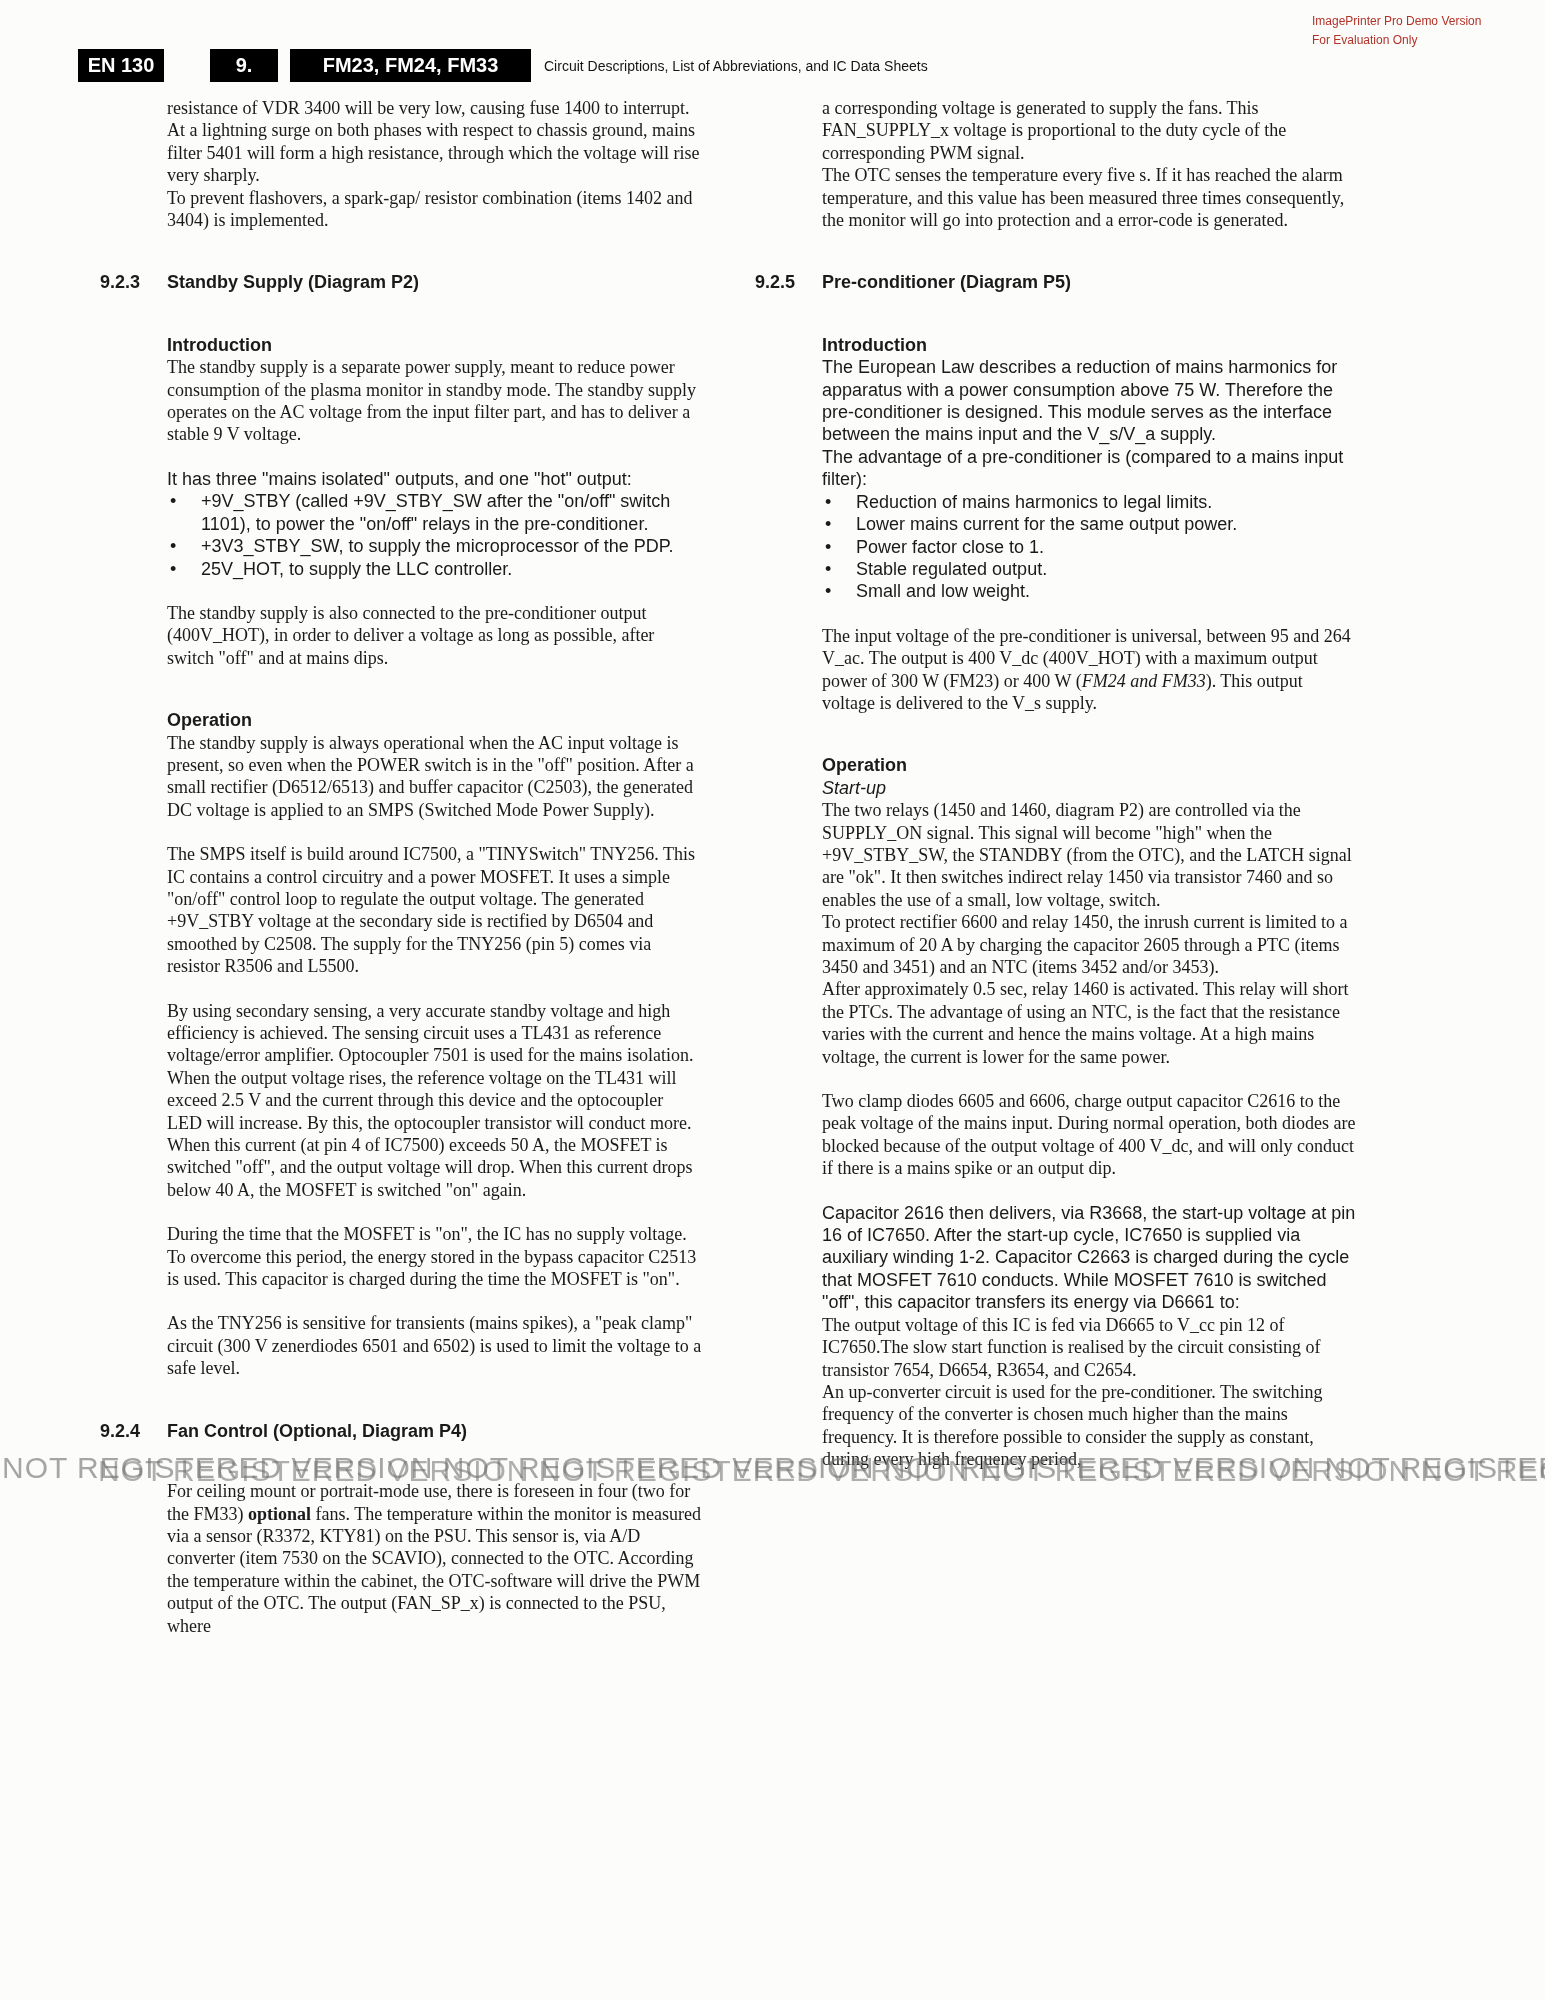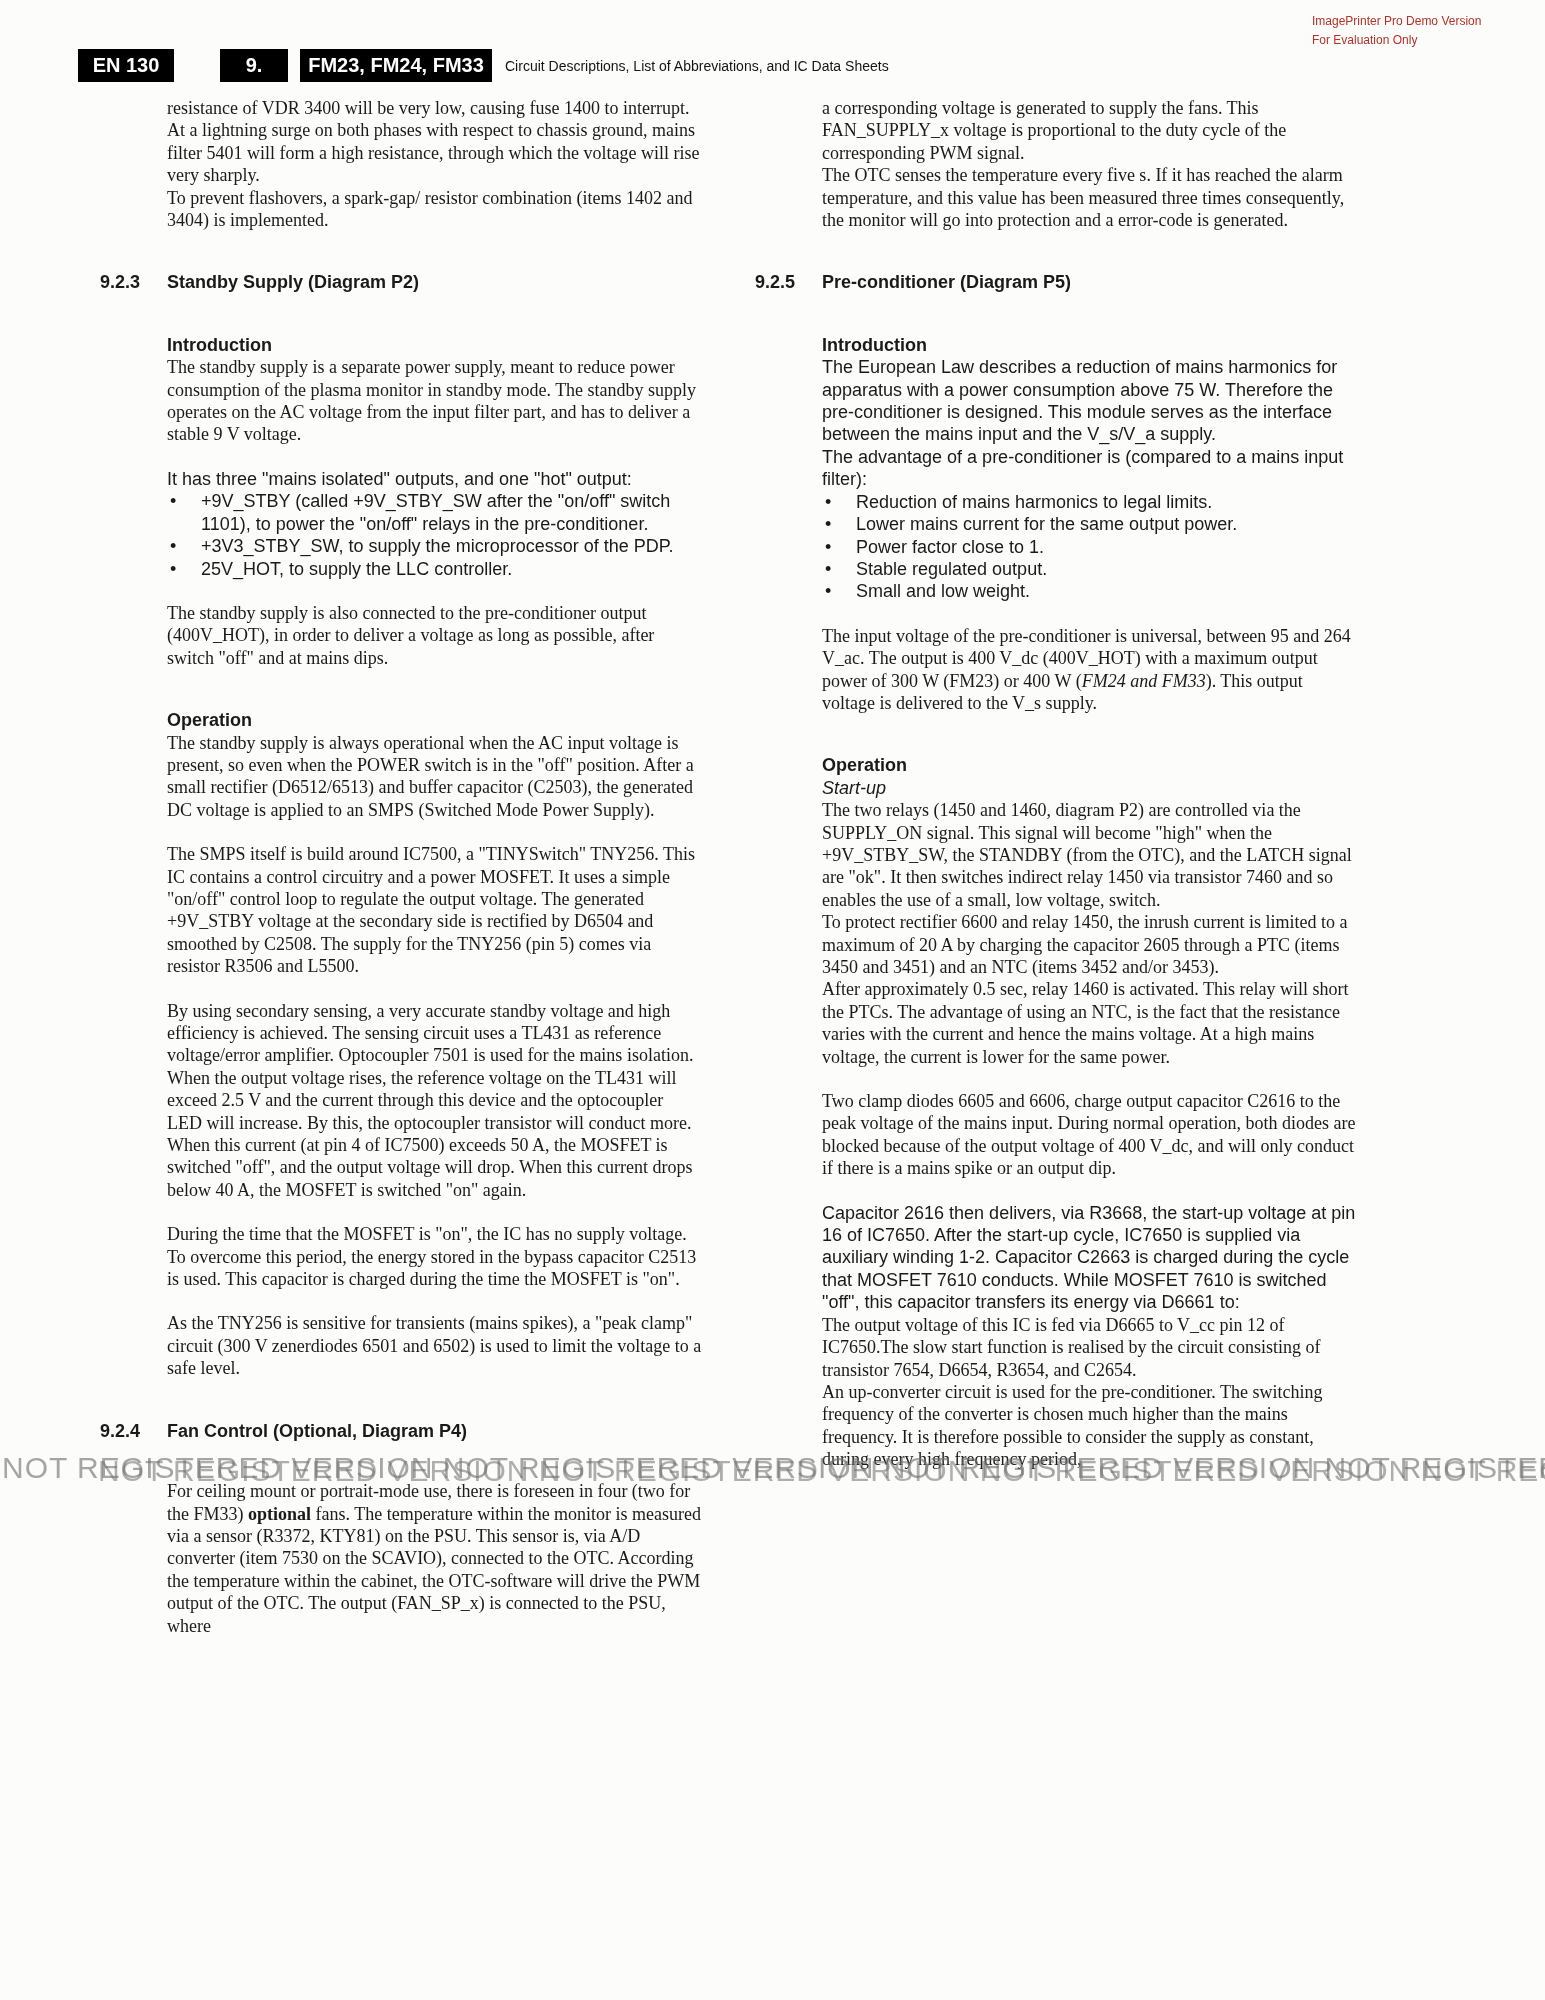--- a/index.html
+++ b/index.html
@@ -22,23 +22,23 @@
   }
   
   .hdr{
     position:absolute;left:78px;top:49px;height:33px;
     display:flex;align-items:stretch;
   }
   .badge{
     background:var(--badge-bg);color:#fff;font-weight:700;font-size:20px;
     display:flex;align-items:center;justify-content:center;white-space:nowrap;
   }
-  .b1{width:96px;}
+  .b1{width:86px;}
   .b2{width:68px;margin-left:46px;}
-  .b3{width:192px;margin-left:12px;}
+  .b3{width:241px;margin-left:12px;}
   .hdr-title{
     margin-left:13px;display:flex;align-items:center;white-space:nowrap;
     font-size:14px;color:#141414;
   }
   
   .col{
     position:absolute;top:97px;width:602px;
     font-size:18px;line-height:22.4px;
     text-align:left;
   }

